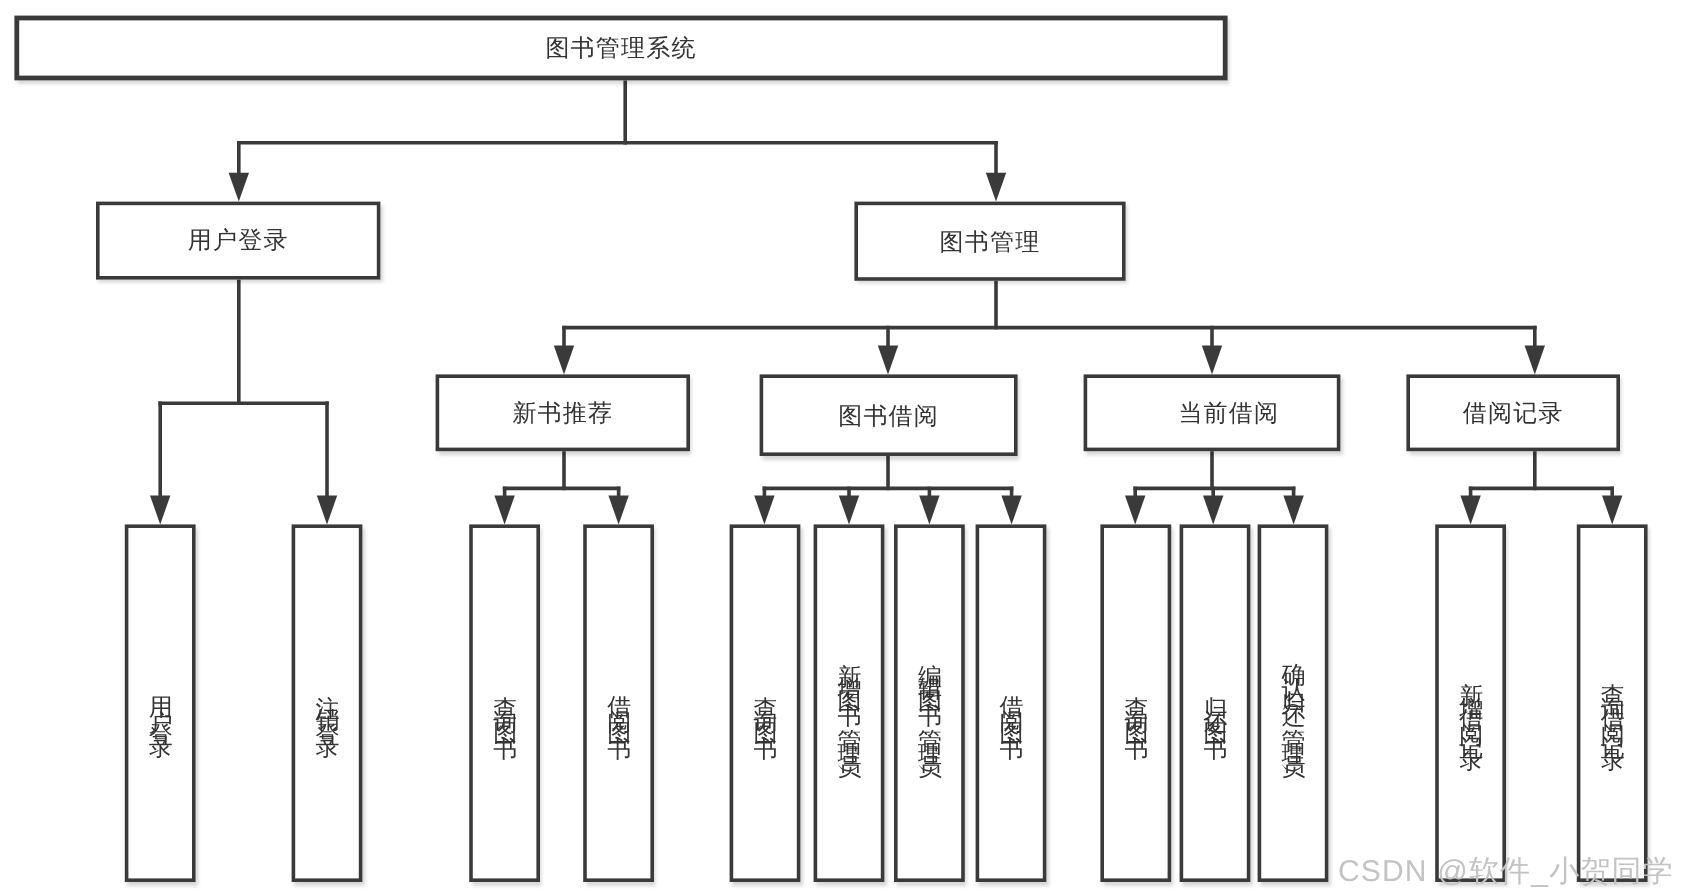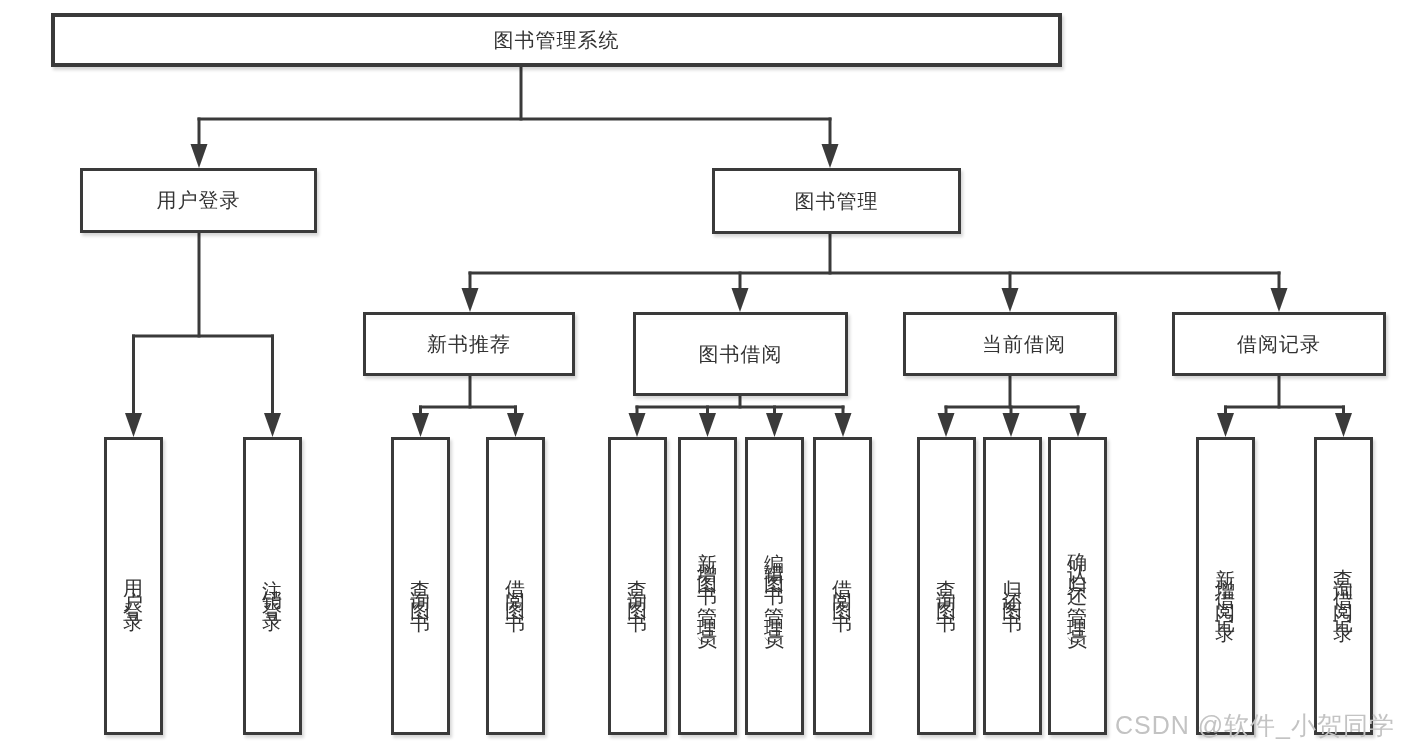--- a/index.html
+++ b/index.html
@@ -23,21 +23,21 @@
     background: #ffffff;
     border: 3px solid #3a3a3a;
     display: flex;
     align-items: center;
     justify-content: center;
     font-size: 20px;
     color: #333333;
     letter-spacing: 1px;
     box-shadow: 2px 3px 3px rgba(0,0,0,0.16);
   }
-  .node.root { border-width: 4px; margin-left: 39px; }
+  .node.root { border-width: 4px; }
   .leaf {
     position: absolute;
     box-sizing: border-box;
     width: 59px;
     height: 298px;
     background: #ffffff;
     border: 3px solid #3a3a3a;
     display: flex;
     align-items: center;
     justify-content: center;
@@ -131,34 +131,34 @@
     </g>
   </svg>
 
   <div class="node root" style="left:12px; top:13px; width:1011px; height:54px;">
     <span>图书管理系统</span>
   </div>
 
   <div class="node" style="left:80px; top:168px; width:237px; height:65px;">
     <span>用户登录</span>
   </div>
-  <div class="node" style="left:712px; top:168px; width:249px; height:66px;">
+  <div class="node" style="left:712px; top:168px; width:226px; height:66px;">
     <span>图书管理</span>
   </div>
 
   <div class="node" style="left:363px; top:312px; width:212px; height:64px;">
     <span>新书推荐</span>
   </div>
-  <div class="node" style="left:633px; top:312px; width:215px; height:84px;">
+  <div class="node" style="left:633px; top:312px; width:215px; height:68px;">
     <span>图书借阅</span>
   </div>
   <div class="node" style="left:903px; top:312px; width:214px; height:64px;padding-left:28px;">
     <span>当前借阅</span>
   </div>
-  <div class="node" style="left:1172px; top:312px; width:214px; height:64px;">
+  <div class="node" style="left:1172px; top:312px; width:178px; height:64px;">
     <span>借阅记录</span>
   </div>
 
   <div class="leaf" style="left:104px; top:437px;">
     <span class="v">用户登录</span>
   </div>
   <div class="leaf" style="left:243px; top:437px;">
     <span class="v">注销登录</span>
   </div>
 

